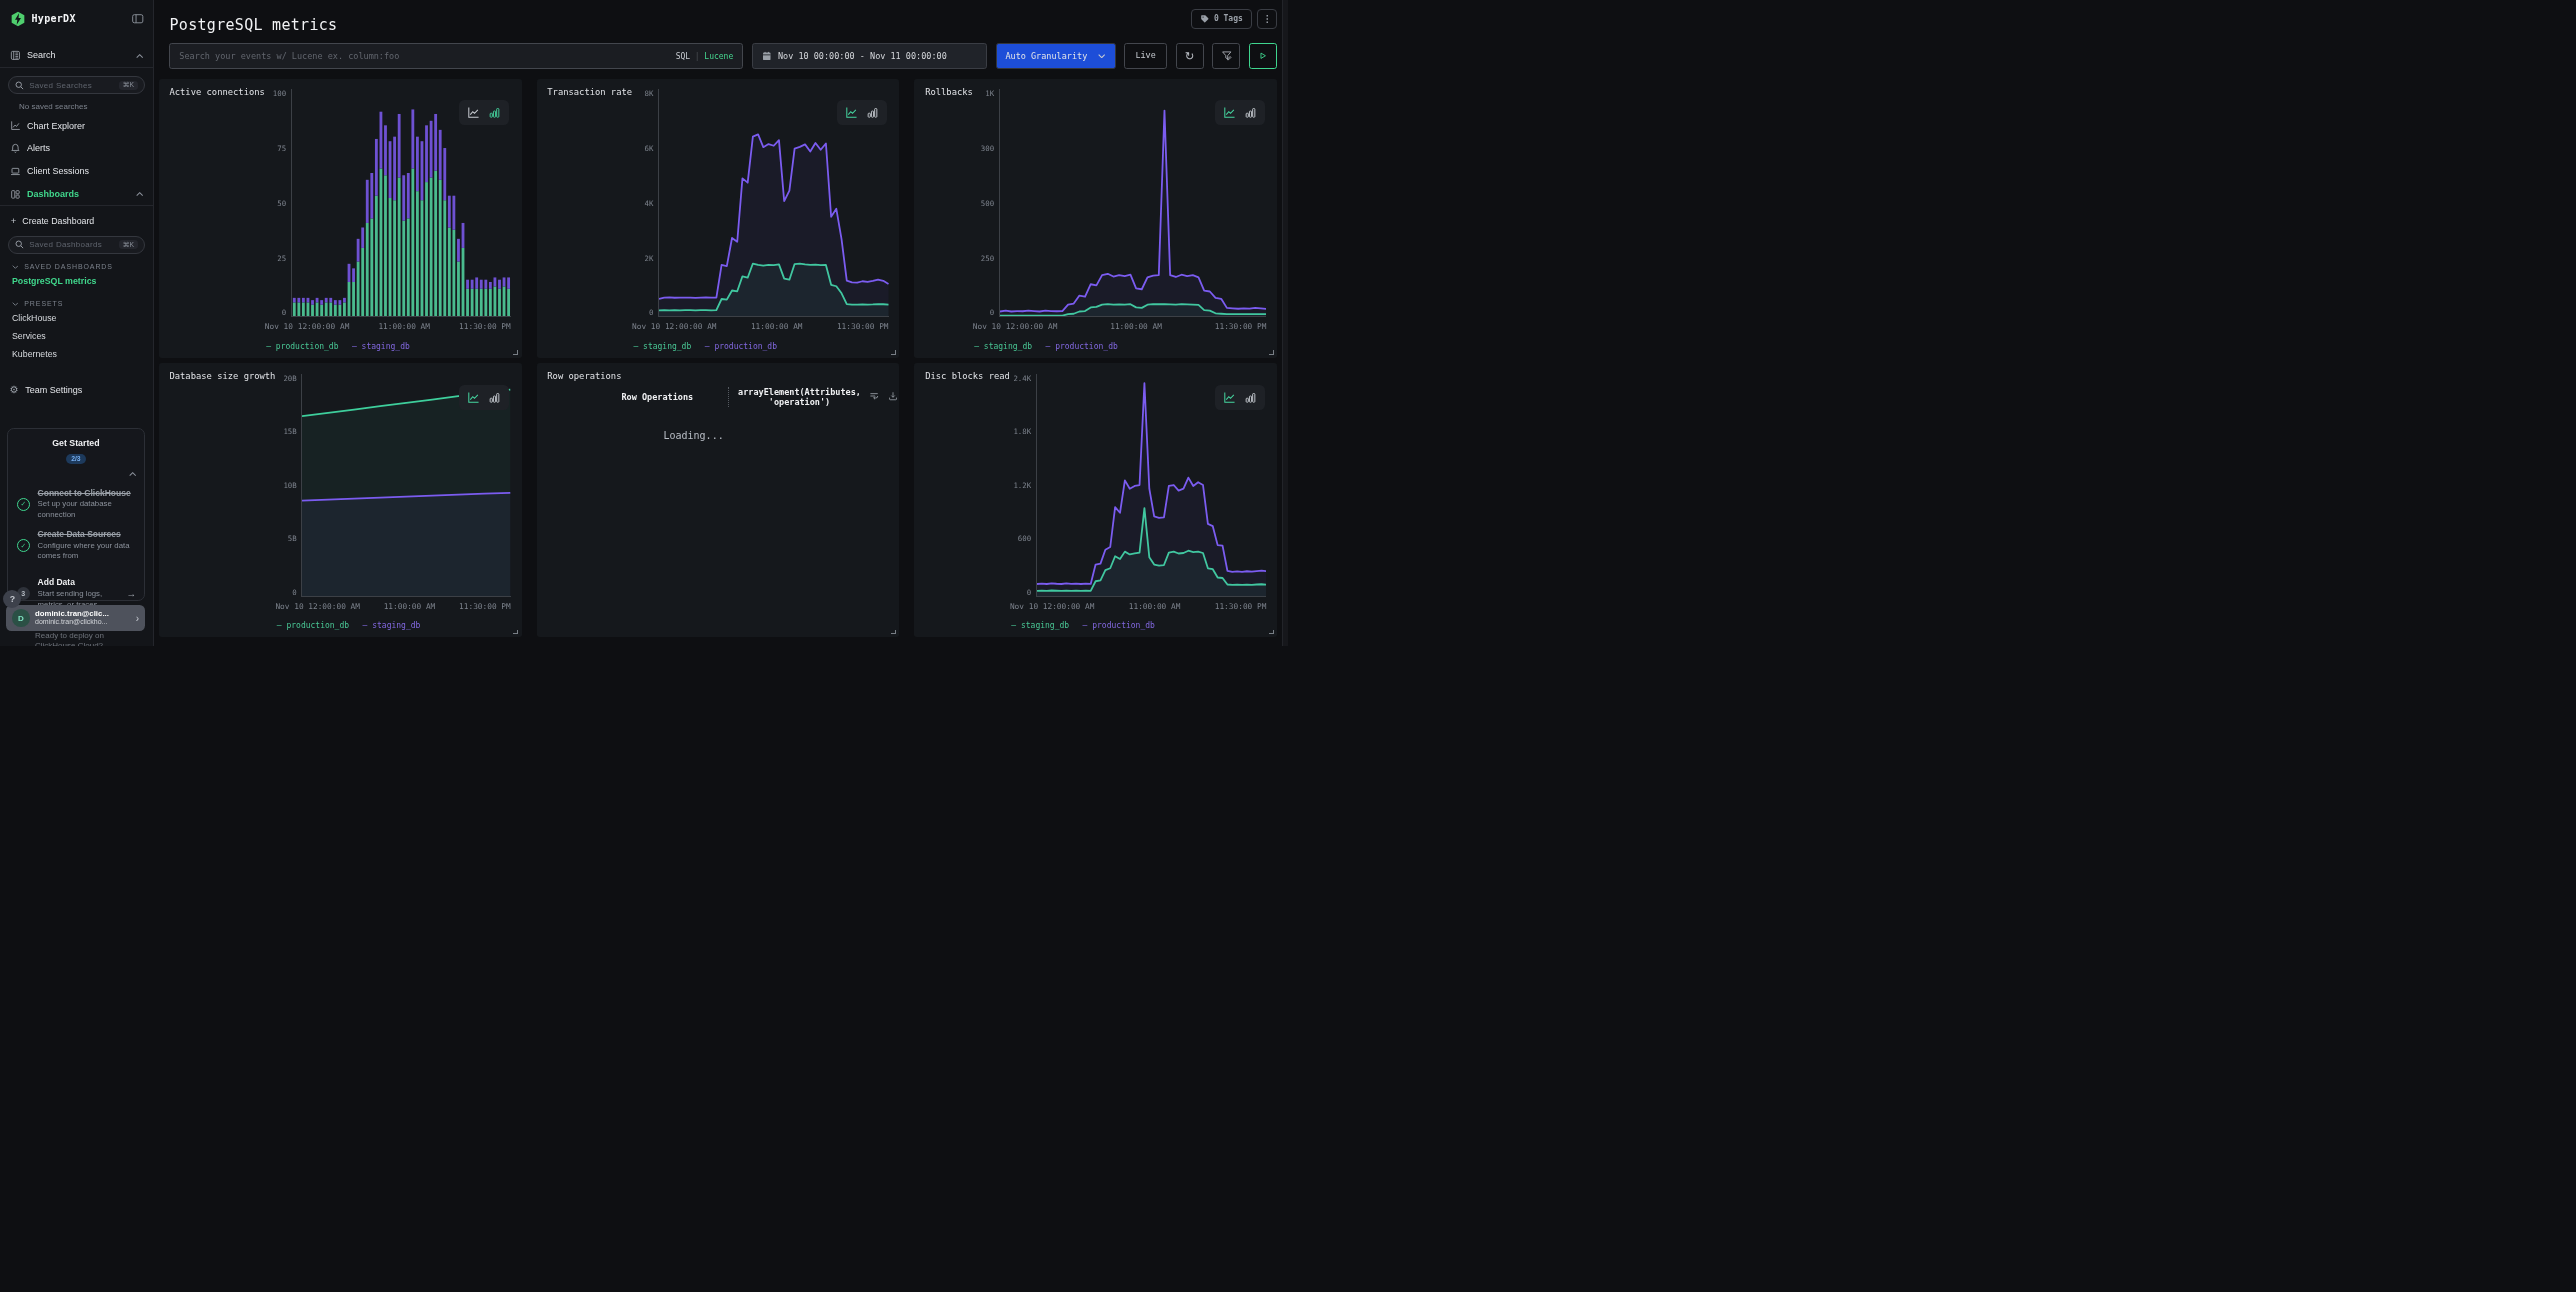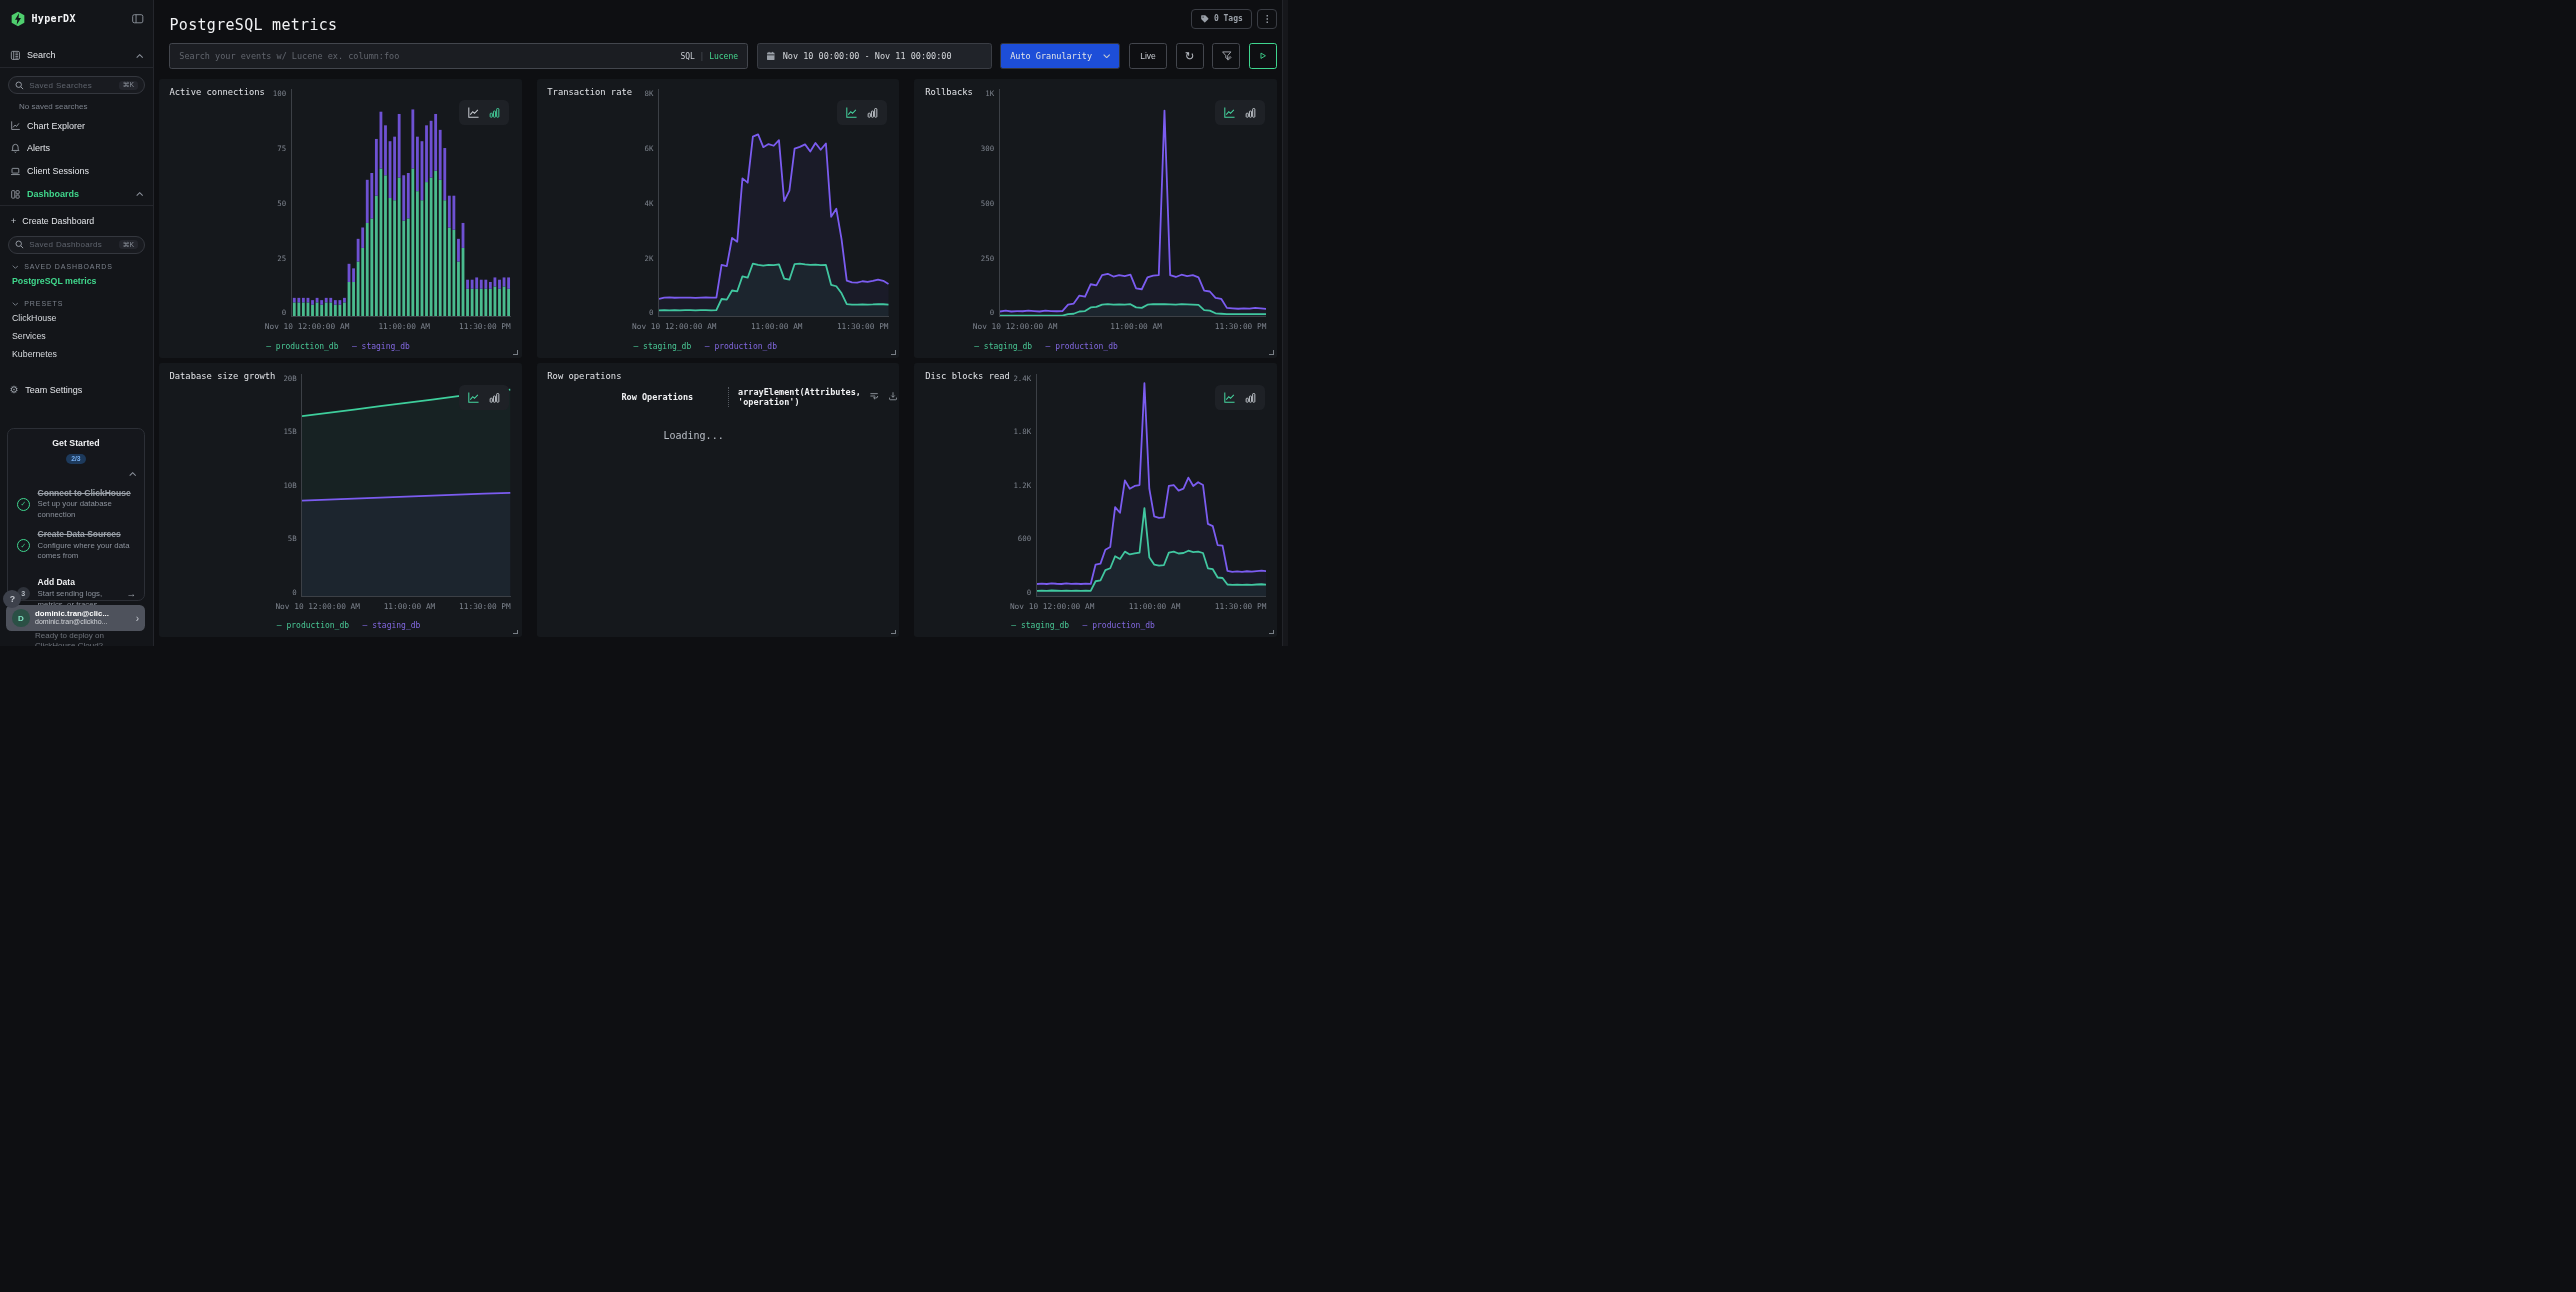--- a/index.html
+++ b/index.html
@@ -82,21 +82,21 @@
   .modes { font-size:8px; white-space:nowrap; display:flex; align-items:center; }
   .mode-sql { color:#c8ccd2; cursor:pointer; }
   .mode-sep { color:#4a4e55; margin:0 4.7px; }
   .mode-lucene { color:#45d68f; cursor:pointer; }
   .date-box { height:26px; background:#202329; border:0.7px solid #3a3d44; border-radius:2.7px; display:flex;
               align-items:center; gap:6.8px; padding:0 8.8px; font-size:8.5px; color:#d6d9dd; width:235px; cursor:pointer; }
   .gran-box { height:26px; border:0.7px solid #33363c; background:#1d4ed8; border-radius:2.7px; display:flex;
               align-items:center; padding:0 8.8px; font-size:8.5px; color:#e3e5e8; width:120px;
               justify-content:space-between; cursor:pointer; }
   .live-btn { height:26px; border:0.7px solid #43464d; border-radius:2.7px; background:transparent; color:#c8ccd2;
-              font-family:Liberation Sans, sans-serif; font-size:8.5px; padding:0 10px; cursor:pointer; }
+              font-family:Liberation Mono, monospace; font-size:8.5px; padding:0 10px; cursor:pointer; }
   .icon-btn { width:28px; height:26px; border:0.7px solid #43464d; border-radius:2.7px; display:grid;
               place-items:center; color:#b9bdc4; background:transparent; cursor:pointer; font-size:11.5px; }
   .play-btn { border-color:#3fd68f; color:#3fd68f; }
 
   .grid { display:grid; grid-template-columns:repeat(3,1fr); grid-template-rows:279px 274px;
           gap:5.4px 15px; margin-top:9.5px; }
   .panel { background:#15181c; border-radius:2.7px; padding:6.8px 10.8px 4px 10.8px; position:relative;
            display:flex; flex-direction:row; min-width:0; overflow:hidden; }
   .panel h3 { font-size:8.8px; font-weight:500; color:#e2e4e8; margin:1.4px 0 2.7px 0; }
   .panel-body { flex:1; display:flex; flex-direction:column; min-height:0; position:relative; }
@@ -110,21 +110,21 @@
   .lg-item { cursor:pointer; }
   .toggle { position:absolute; top:15px; right:1.4px; background:#1e2126; border-radius:5.4px; display:flex;
             gap:8px; padding:6px 8px; z-index:2; }
   .tg { color:#c9cdd3; display:grid; place-items:center; cursor:pointer; }
   .tg.active { color:#45d6a0; }
   .resize { position:absolute; right:3.4px; bottom:2.7px; width:4.7px; height:4.7px; border-right:1.4px solid #9aa0a8;
             border-bottom:1.4px solid #9aa0a8; opacity:.75; cursor:nwse-resize; }
   
   .tbl-head { display:flex; align-items:center; font-weight:bold; font-size:8.5px; color:#f0f1f3; margin-top:17.6px; }
   .tbl-c1 { flex:0 0 40%; }
-  .tbl-c2 { flex:1; border-left:0.7px dotted #555a61; padding-left:8.8px; display:flex; align-items:center; gap:8px; }
+  .tbl-c2 { flex:1; border-left:0.7px dotted #555a61; padding-left:8.8px; display:flex; align-items:center; gap:8px;text-align:center; }
   .tbl-c2 .coltext { flex:1; }
   .tbl-icons { display:flex; gap:8px; color:#9aa0a8; }
   .tbl-row { display:flex; font-size:8.5px; color:#d6d9dd; padding:5.8px 0; }
   .tbl-row:nth-child(even) { background:rgba(255,255,255,0.02); }
   .tbl-row .tbl-c2 { border-left:none; padding-left:8.8px; }
   .loading { margin:23px 0 0 42px; font-size:10px; color:#b9bec6; }
   .scroll-strip { position:absolute; right:0; top:0; bottom:0; width:6px; background:#16171b;
                   border-left:0.7px solid #222429; cursor:pointer; }
 </style>
 </head>

